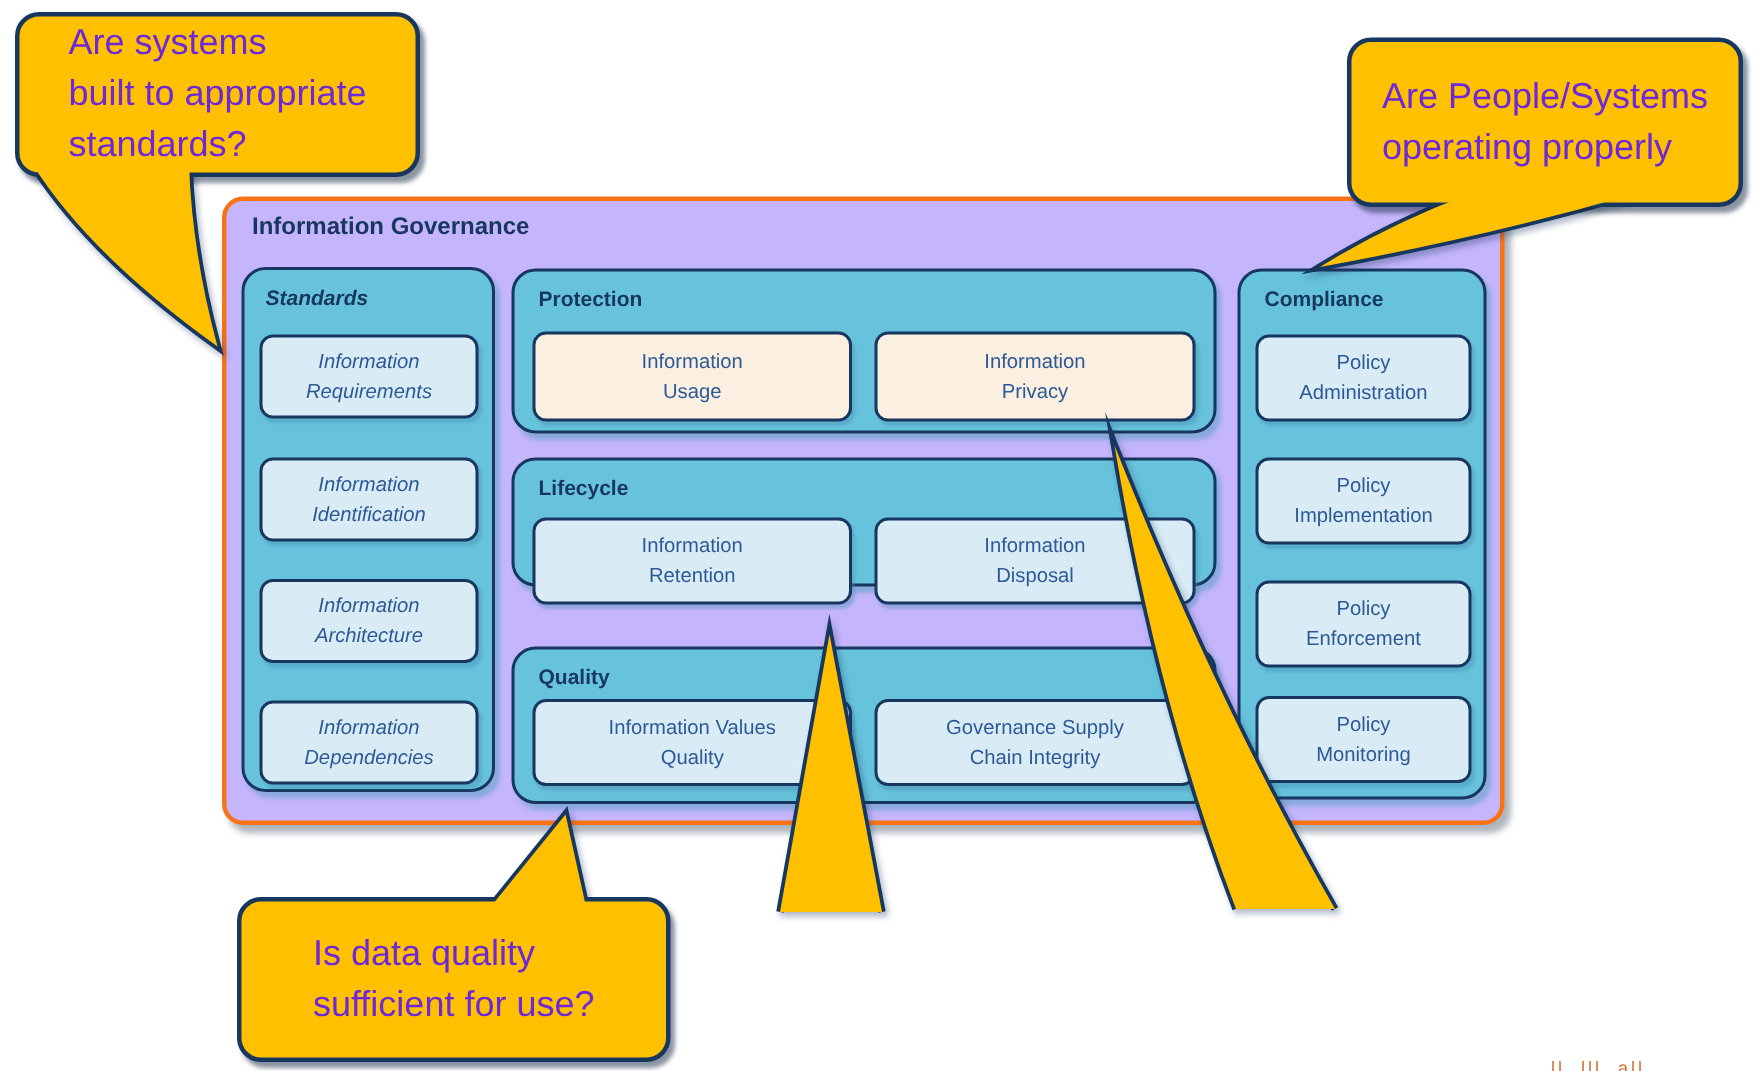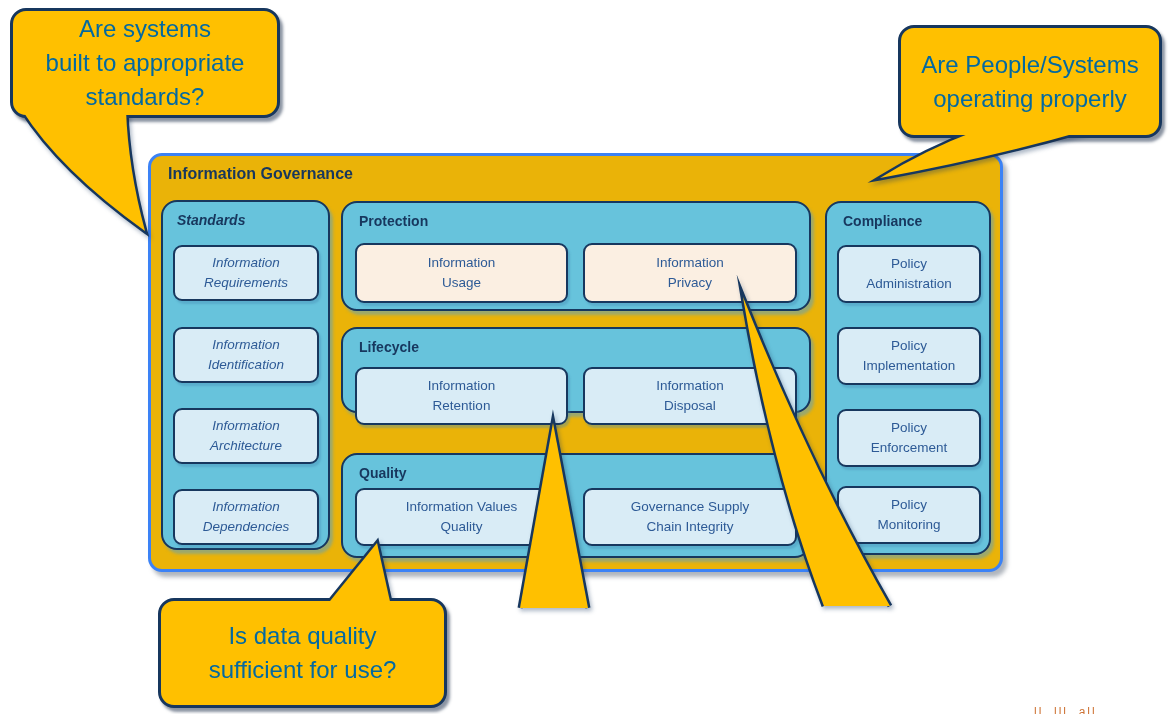--- a/index.html
+++ b/index.html
@@ -5,22 +5,22 @@
   * { box-sizing: border-box; margin: 0; padding: 0; }
   html,body { background:#ffffff; }
   body { font-family: "Liberation Sans", sans-serif; }
   .canvas {
     position: relative; width: 1173px; height: 714px;
     background: #ffffff; overflow: hidden;
   }
 
   
   .gov {
-    position: absolute; left: 148px; top: 153px; width: 855px; height: 419px;
-    background: #eab308; border: 3px solid #3b82f6; border-radius: 14px;
+    position: absolute; left: 148px; top: 131px; width: 855px; height: 419px;
+    background: #c4b5fd; border: 3px solid #f97316; border-radius: 14px;
     box-shadow: 4px 5px 4px rgba(110,120,135,0.55);
   }
   .gov-title {
     position: absolute; left: 17px; top: 9px;
     font-size: 16px; font-weight: bold; color: #17375E;
   }
 
   
   .sec {
     position: absolute; background: #67C3DC;
@@ -46,22 +46,22 @@
   
   .bubble {
     position: absolute; background: #FFC000;
     border: 3px solid #17375E; border-radius: 16px;
     box-shadow: 3px 4px 3px rgba(23,42,70,0.5);
     z-index: 10;
   }
   .bubble-text {
     position: absolute; inset: 0;
     display: flex; align-items: center; justify-content: center;
-    text-align: center; white-space: pre-line;
-    font-size: 24px; line-height: 34px; color: #0369a1;
+    text-align: left; white-space: pre-line;
+    font-size: 24px; line-height: 34px; color: #6d28d9;
   }
 
   
   svg.tails-under { position:absolute; left:0; top:0; z-index:5; pointer-events:none; }
   svg.tails-under path {
     fill: #FFC000; stroke: #17375E; stroke-width: 5;
     stroke-linejoin: miter; stroke-miterlimit: 20;
     filter: drop-shadow(2px 3px 2px rgba(23,55,94,0.35));
   }
   svg.tails-over  { position:absolute; left:0; top:0; z-index:20; pointer-events:none; }

